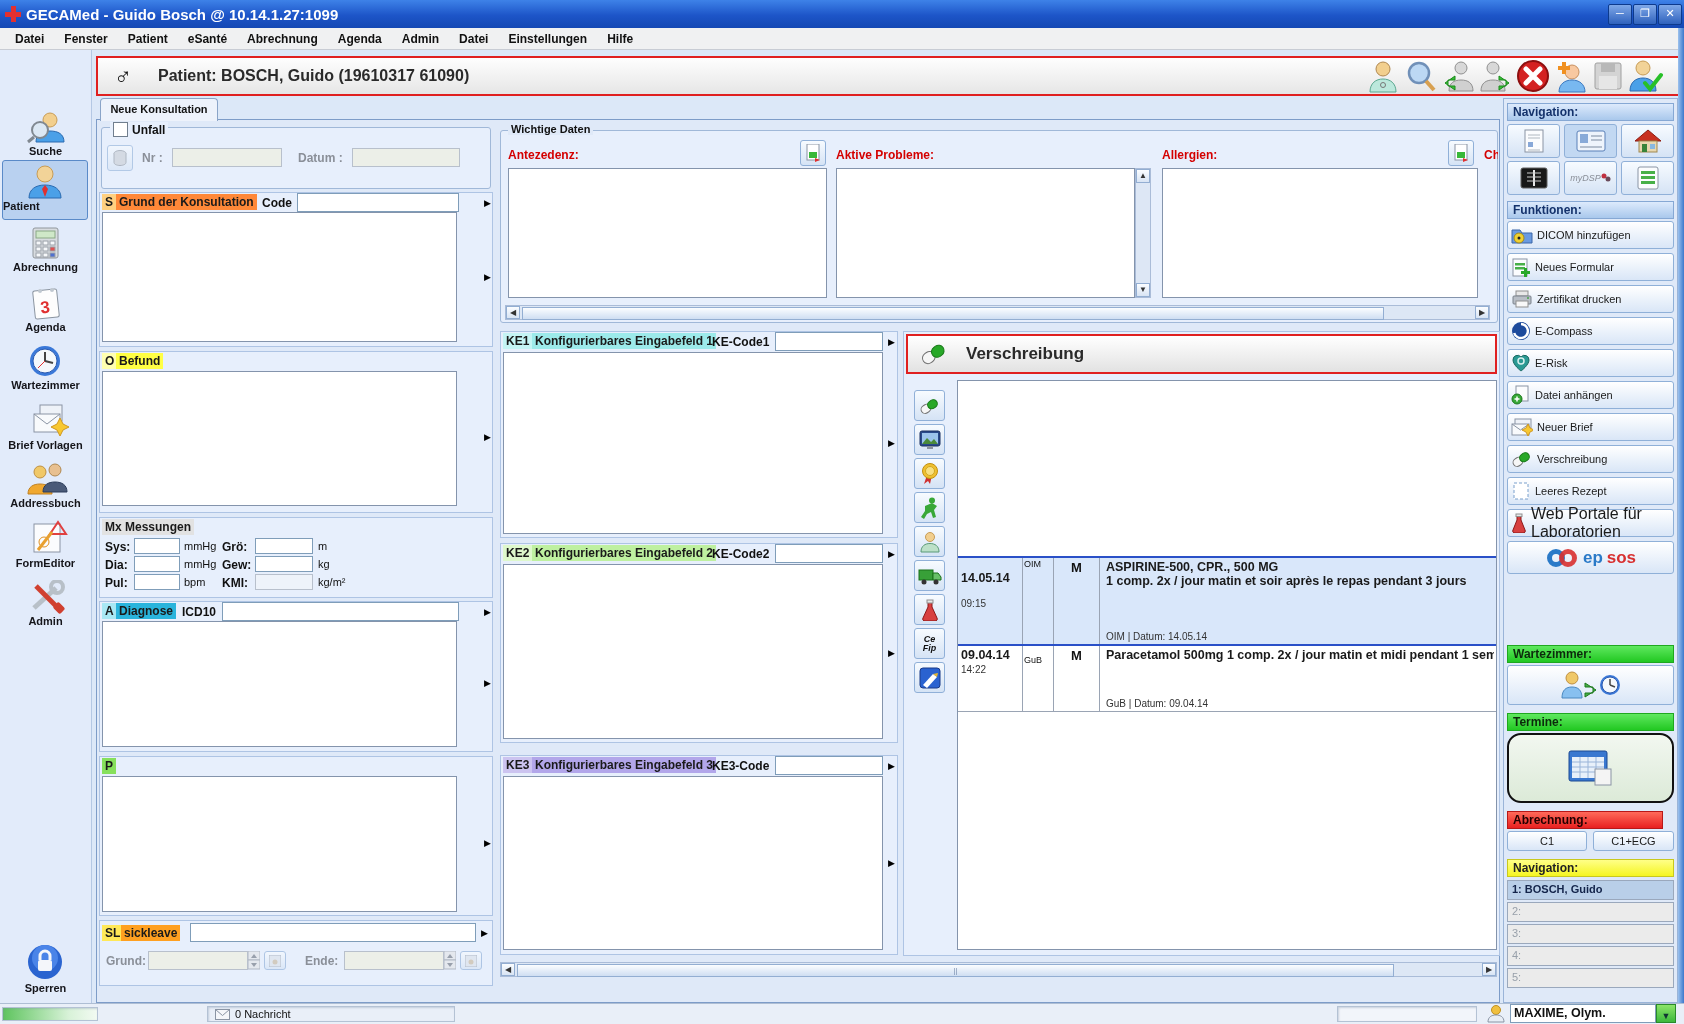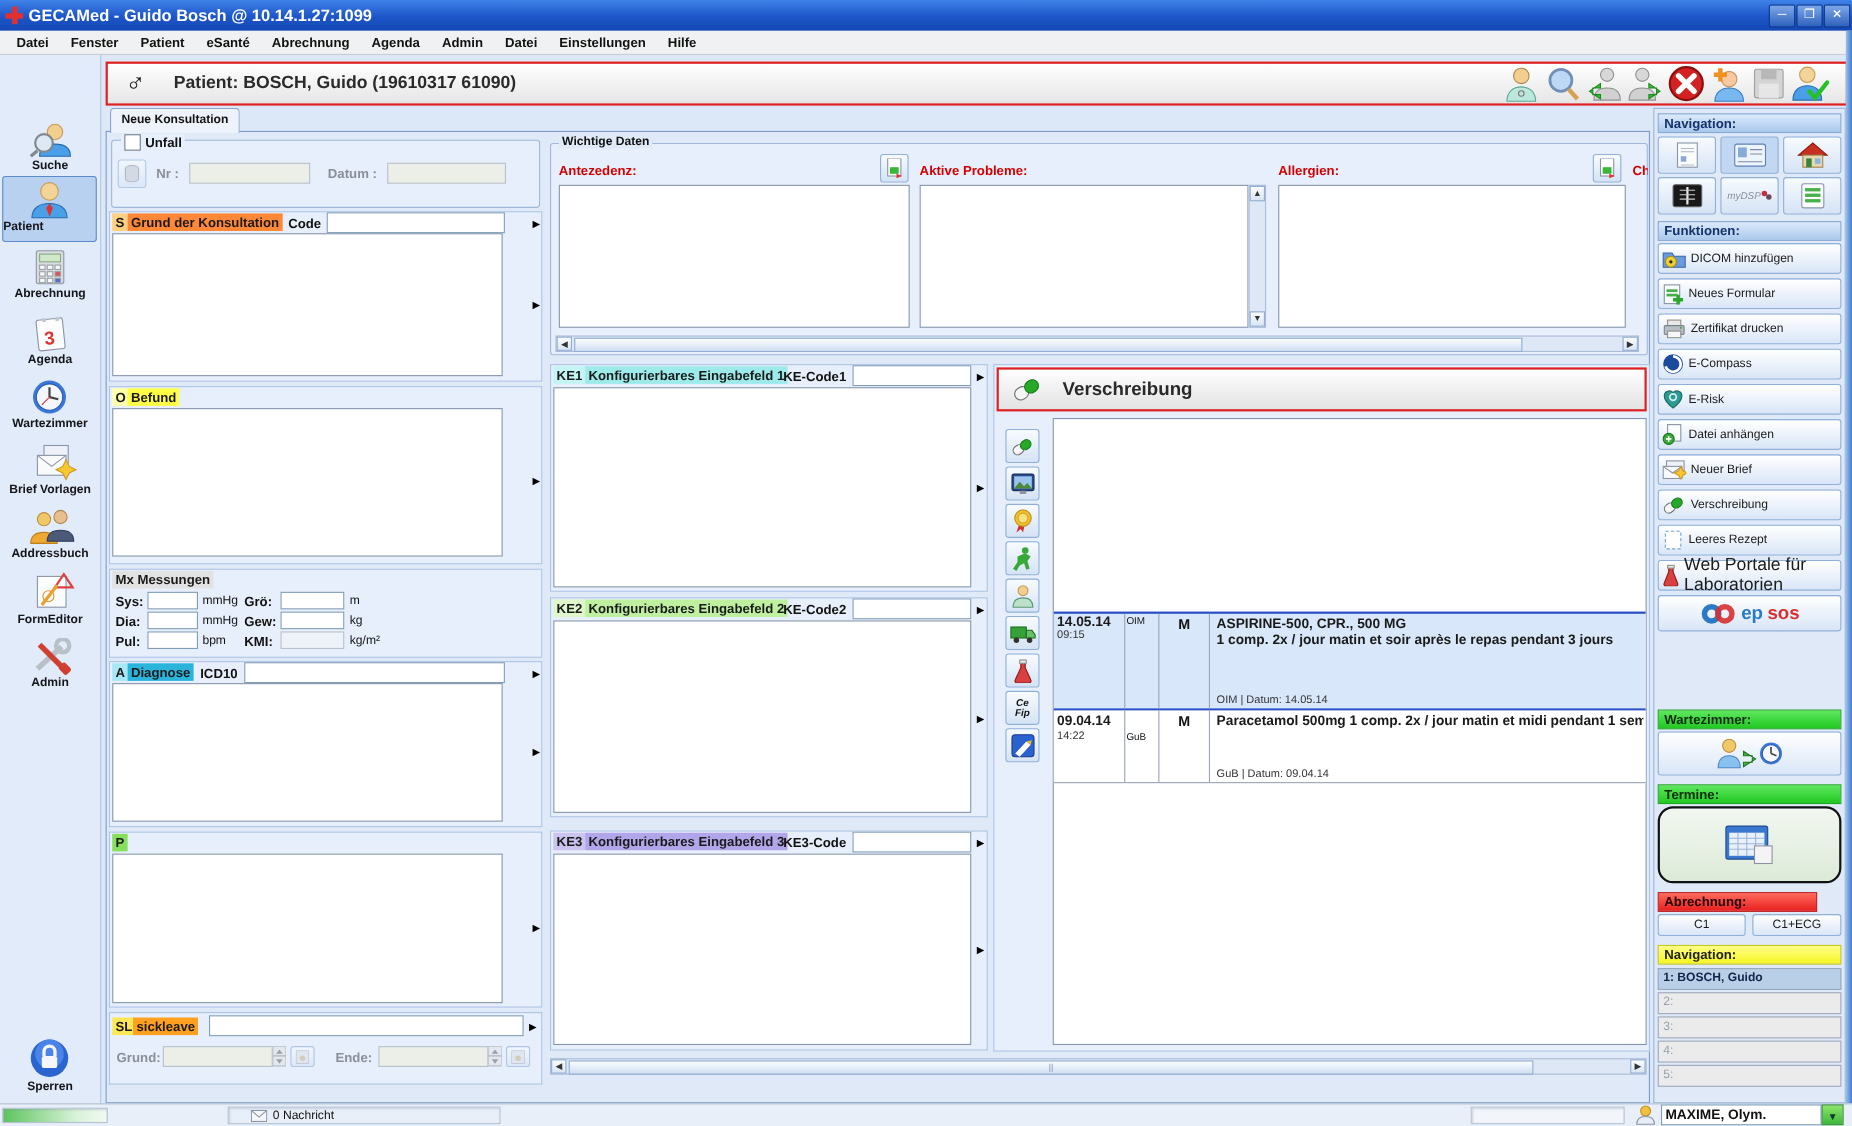--- a/index.html
+++ b/index.html
@@ -490,38 +490,38 @@
       <rect x="1" y="1" width="20" height="20" rx="3" fill="#2a62d0" stroke="#1a3a88"></rect>
       <path d="M4 18l10-11 4 3-10 11z" fill="#fff"></path>
       <path d="M14 7l4 3 1-4z" fill="#e8b830"></path>
     </svg>
   </span>
 
 <div class="abs ta" style="left:957px;top:380px;width:540px;height:570px"></div>
 
 <div class="abs" style="left:958px;top:556px;width:538px;height:90px;background:#d9e7fa;border-top:2px solid #2a50c8;border-bottom:2px solid #2a50c8;box-sizing:border-box">
   <div class="abs" style="left:0;top:0;width:64px;height:100%;border-right:1px solid #9aa4b4">
-    <div class="mrow-main" style="padding:0 3px">14.05.14</div>
+    <div class="mrow-main" style="padding:13px 3px">14.05.14</div>
     <div class="mrow-sub" style="padding:0 3px">09:15</div>
   </div>
   <div class="abs" style="left:64px;top:0;width:32px;height:100%;border-right:1px solid #9aa4b4;font-size:9px;padding:1px 2px;box-sizing:border-box">OIM</div>
   <div class="abs b" style="left:96px;top:0;width:46px;height:100%;border-right:1px solid #9aa4b4;text-align:center;font-size:13px;padding-top:2px;box-sizing:border-box">M</div>
   <div class="abs" style="left:148px;top:0;width:388px;height:100%">
     <div class="mrow-main" style="padding-top:2px">ASPIRINE-500, CPR., 500 MG</div>
     <div class="mrow-main">1 comp. 2x / jour matin et soir après le repas pendant 3 jours</div>
     <div class="mrow-sub abs" style="bottom:2px">OIM | Datum: 14.05.14</div>
   </div>
 </div>
 
 <div class="abs" style="left:958px;top:646px;width:538px;height:66px;background:#fff;border-bottom:1px solid #9aa4b4;box-sizing:border-box">
   <div class="abs" style="left:0;top:0;width:64px;height:100%;border-right:1px solid #9aa4b4">
     <div class="mrow-main" style="padding:2px 3px">09.04.14</div>
     <div class="mrow-sub" style="padding:0 3px">14:22</div>
   </div>
-  <div class="abs" style="left:64px;top:0;width:32px;height:100%;border-right:1px solid #9aa4b4;font-size:9px;padding:19px 2px;box-sizing:border-box">GuB</div>
+  <div class="abs" style="left:64px;top:0;width:32px;height:100%;border-right:1px solid #9aa4b4;font-size:9px;padding:9px 2px;box-sizing:border-box">GuB</div>
   <div class="abs b" style="left:96px;top:0;width:46px;height:100%;border-right:1px solid #9aa4b4;text-align:center;font-size:13px;padding-top:2px;box-sizing:border-box">M</div>
   <div class="abs" style="left:148px;top:0;width:388px;height:100%;overflow:hidden">
     <div class="mrow-main" style="padding-top:2px;white-space:nowrap">Paracetamol 500mg 1 comp. 2x / jour matin et midi pendant 1 semaine</div>
     <div class="mrow-sub abs" style="bottom:2px">GuB | Datum: 09.04.14</div>
   </div>
 </div>
 
 <div class="abs" style="left:1503px;top:98px;width:175px;height:905px;background:#dfe9f8;border:1px solid #9ab4d8;box-sizing:border-box"></div>
 <div class="abs rhdr" style="left:1507px;top:103px;width:167px">Navigation:</div>
 <span class="abs navbtn" style="left:1507px;top:124px;width:53px;height:34px">
@@ -702,35 +702,35 @@
 <div class="abs" style="left:1507px;top:733px;width:167px;height:70px;background:linear-gradient(#f2f7f0,#dcead8);border:2.5px solid #111;border-radius:14px;box-sizing:border-box;display:flex;align-items:center;justify-content:center">
   <span>
       <svg width="48" height="42">
         <rect x="2" y="4" width="38" height="30" rx="2" fill="#3a78d0" stroke="#1c4a94"></rect>
         <rect x="5" y="10" width="32" height="21" fill="#e8f0fa"></rect>
         <path d="M5 15h32M5 20h32M5 25h32M13 10v21M21 10v21M29 10v21" stroke="#9ab4d8"></path>
         <rect x="28" y="22" width="16" height="16" fill="#f4f4f4" stroke="#8a94a4"></rect>
       </svg>
     </span>
 </div>
-<div class="abs rhdr rdhdr" style="left:1507px;top:811px;width:145px">Abrechnung:</div>
+<div class="abs rhdr rdhdr" style="left:1507px;top:811px;width:156px">Abrechnung:</div>
 <div class="abs fbtn" style="left:1507px;top:831px;width:80px;height:20px;justify-content:center">C1</div>
 <div class="abs fbtn" style="left:1593px;top:831px;width:81px;height:20px;justify-content:center">C1+ECG</div>
 <div class="abs rhdr ylhdr" style="left:1507px;top:859px;width:167px">Navigation:</div>
 <div class="abs pslot" style="left:1507px;top:880px;width:167px;height:20px;background:#b9cfe8;color:#13244a;font-weight:bold">1: BOSCH, Guido</div>
 <div class="abs pslot" style="left:1507px;top:902px;width:167px;height:20px;background:#ebebeb;color:#98a0aa">2:</div>
 <div class="abs pslot" style="left:1507px;top:924px;width:167px;height:20px;background:#ebebeb;color:#98a0aa">3:</div>
 <div class="abs pslot" style="left:1507px;top:946px;width:167px;height:20px;background:#ebebeb;color:#98a0aa">4:</div>
 <div class="abs pslot" style="left:1507px;top:968px;width:167px;height:20px;background:#ebebeb;color:#98a0aa">5:</div>
 
 <div class="abs" style="left:1678px;top:28px;width:6px;height:996px;background:linear-gradient(90deg,#9cc2ee,#3c78cc)"></div>
 
 <div class="abs statusbar"></div>
 <div class="abs cell" style="left:2px;top:1007px;width:96px;height:14px;background:linear-gradient(90deg,#5ec45e,#d8f2d8 70%,#f2faf2)"></div>
-<div class="abs cell" style="left:207px;top:1006px;width:248px;height:16px;display:flex;align-items:center;gap:5px;padding-left:20px">
+<div class="abs cell" style="left:207px;top:1006px;width:248px;height:16px;display:flex;align-items:center;gap:5px;padding-left:7px">
   <span>
       <svg width="15" height="11">
         <rect x="0.5" y="0.5" width="14" height="10" fill="#f4f6fa" stroke="#8a94a4"></rect>
         <path d="M0.5 0.5l7 6 7-6" fill="none" stroke="#8a94a4"></path>
       </svg>
     </span>
   <span style="font-size:11px">0 Nachricht</span>
 </div>
 <div class="abs cell" style="left:1337px;top:1006px;width:140px;height:16px;background:#f2f5fa"></div>
 <span class="abs" style="left:1486px;top:1004px">

